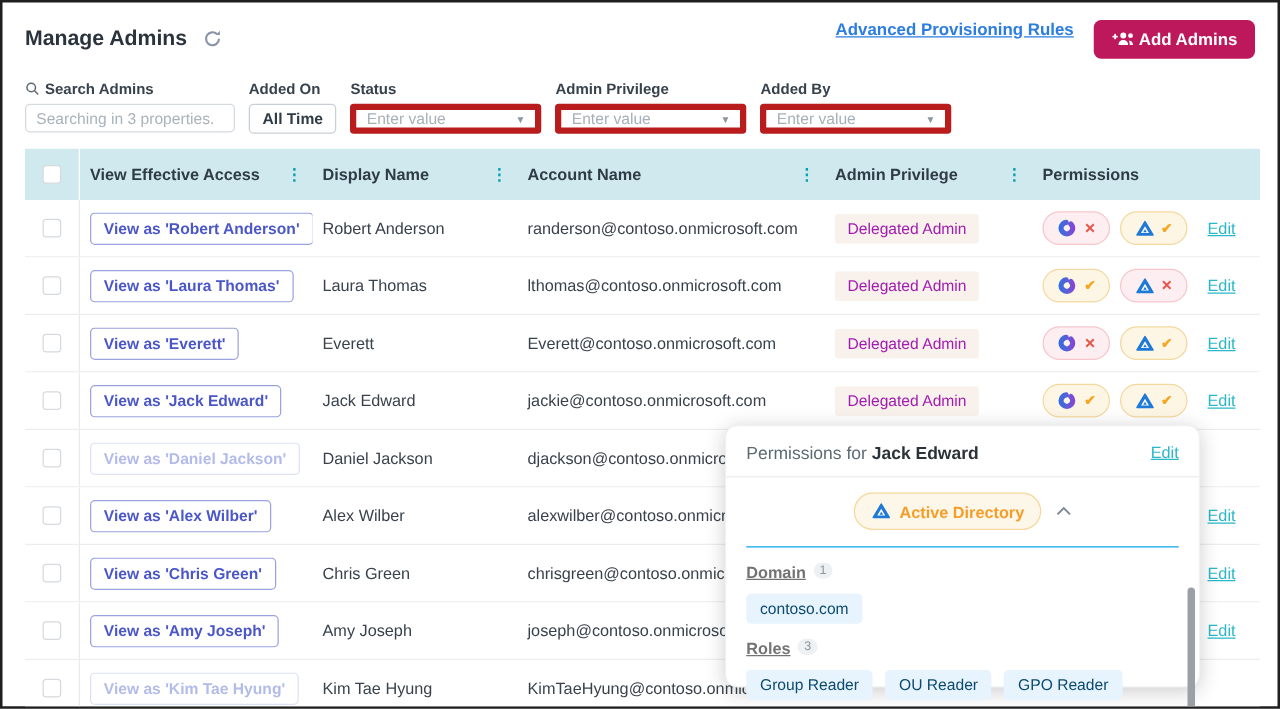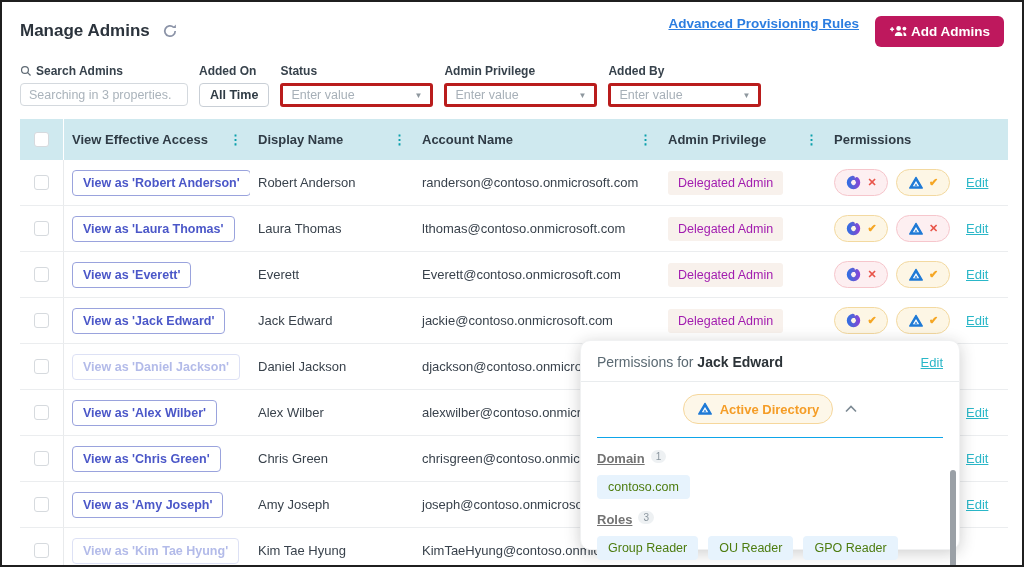--- a/index.html
+++ b/index.html
@@ -22,21 +22,21 @@
     display:flex; align-items:center; gap:1px; cursor:pointer; }
   
   .filters { position:absolute; top:62px; left:18px; display:flex; gap:11px; align-items:flex-start; }
   .fgroup { display:flex; flex-direction:column; gap:5px; }
   .flabel { font-size:12px; font-weight:600; color:#37424c; display:flex; align-items:center; gap:4px; }
   .search-input { width:168px; height:23px; border:1px solid #d4d9de; border-radius:4px;
     font-family:inherit; font-size:12.5px; padding:0 8px; color:#ec4899; }
   .search-input::placeholder { color:#aab3bb; }
   .alltime-btn { height:24px; background:#fff; border:1px solid #c9cfd6; border-radius:4px;
     font-family:inherit; font-size:12.5px; font-weight:bold; color:#2f3b45; padding:0 10px; cursor:pointer; }
-  .ddown { width:153px; height:24px; border:3px solid #b91c1c; border-radius:3px; background:#fff;
+  .ddown { width:153px; height:24px; border:5px solid #b91c1c; border-radius:3px; background:#fff;
     display:flex; align-items:center; justify-content:space-between; padding:0 8px; cursor:pointer; }
   .ddown .ph { font-size:12.5px; color:#a7b0b8; }
   .caret { font-size:8px; color:#8e979e; }
   
   .table { position:absolute; top:117px; left:18px; width:988px; }
   .thead { display:flex; height:41px; background:#cfe9ef; align-items:center; }
   .th { font-size:13px; font-weight:600; color:#2f3b45; position:relative;
     display:flex; align-items:center; height:100%; padding-left:8px; }
   .dots { position:absolute; right:8px; color:#0aa0ac; font-size:13px; font-weight:bold; cursor:pointer; }
   .c0 { width:44px; display:flex; align-items:center; justify-content:center; }
@@ -54,37 +54,37 @@
   .pill { width:54px; height:27px; border-radius:14px; display:flex; align-items:center; justify-content:center; gap:5px; cursor:pointer; }
   .pill.denied { background:#fdeff1; border:1px solid #f6c6cc; }
   .pill.granted { background:#fdf6e5; border:1px solid #f3d9a0; }
   .pill .glyph { font-size:11px; font-weight:bold; }
   .pill.denied .glyph { color:#e8554a; }
   .pill.granted .glyph { color:#f5a623; }
   .edit-link { color:#2ab7c8; font-size:13px; text-decoration:underline; margin-left:10px; cursor:pointer; }
   
   .popup { position:absolute; left:578px; top:338px; width:380px; height:210px; background:#fff;
     border:1px solid #f0f1f2; border-radius:10px; box-shadow:0 3px 16px rgba(33,33,33,.22); z-index:10; }
-  .popup-header { display:flex; justify-content:space-between; align-items:flex-end;
+  .popup-header { display:flex; justify-content:space-between; align-items:flex-start;
     padding:13px 16px 11px; border-bottom:1px solid #e9ecee; }
   .popup-title { font-size:14px; color:#5b6a73; }
   .popup-title b { color:#2c3338; }
   .popup-edit { color:#2ab7c8; font-size:13px; text-decoration:underline; cursor:pointer; }
   .popup-body { position:relative; padding:0 16px; }
   .service-row { display:flex; justify-content:center; align-items:center; gap:12px;
     padding:12px 0 13px; border-bottom:1px solid #0ea5e9; }
   .service-pill { display:flex; align-items:center; gap:7px; background:#fdf7e9; border:1px solid #f6d79c;
     border-radius:15px; padding:6px 13px; cursor:pointer; }
   .service-pill span { color:#f59d27; font-size:13px; font-weight:bold; }
   .psection { margin-top:11px; }
   .plabel { font-size:13px; font-weight:bold; color:#737373;text-decoration:underline; }
   .pcount { font-size:10px; color:#8a959e; background:#eef1f3; border-radius:8px; padding:1px 5px;
     margin-left:6px; position:relative; top:-3px; }
   .ptags { display:flex; gap:10px; margin-top:8px; }
-  .tag { background:#e7f3fd; color:#4d7c0f; font-size:12.5px; border-radius:4px; padding:5px 11px; cursor:pointer; }
+  .tag { background:#e7f3fd; color:#0c4a6e; font-size:12.5px; border-radius:4px; padding:5px 11px; cursor:pointer; }
   .popup-scrollbar { position:absolute; right:3px; top:88px; width:6px; height:118px; background:#9aa0a6; border-radius:3px; }
   svg { display:block; }
 </style>
 </head>
 <body>
 
 <header class="topbar">
   <div class="title-wrap">
     <h1 class="page-title">Manage Admins</h1>
     <span class="refresh">

